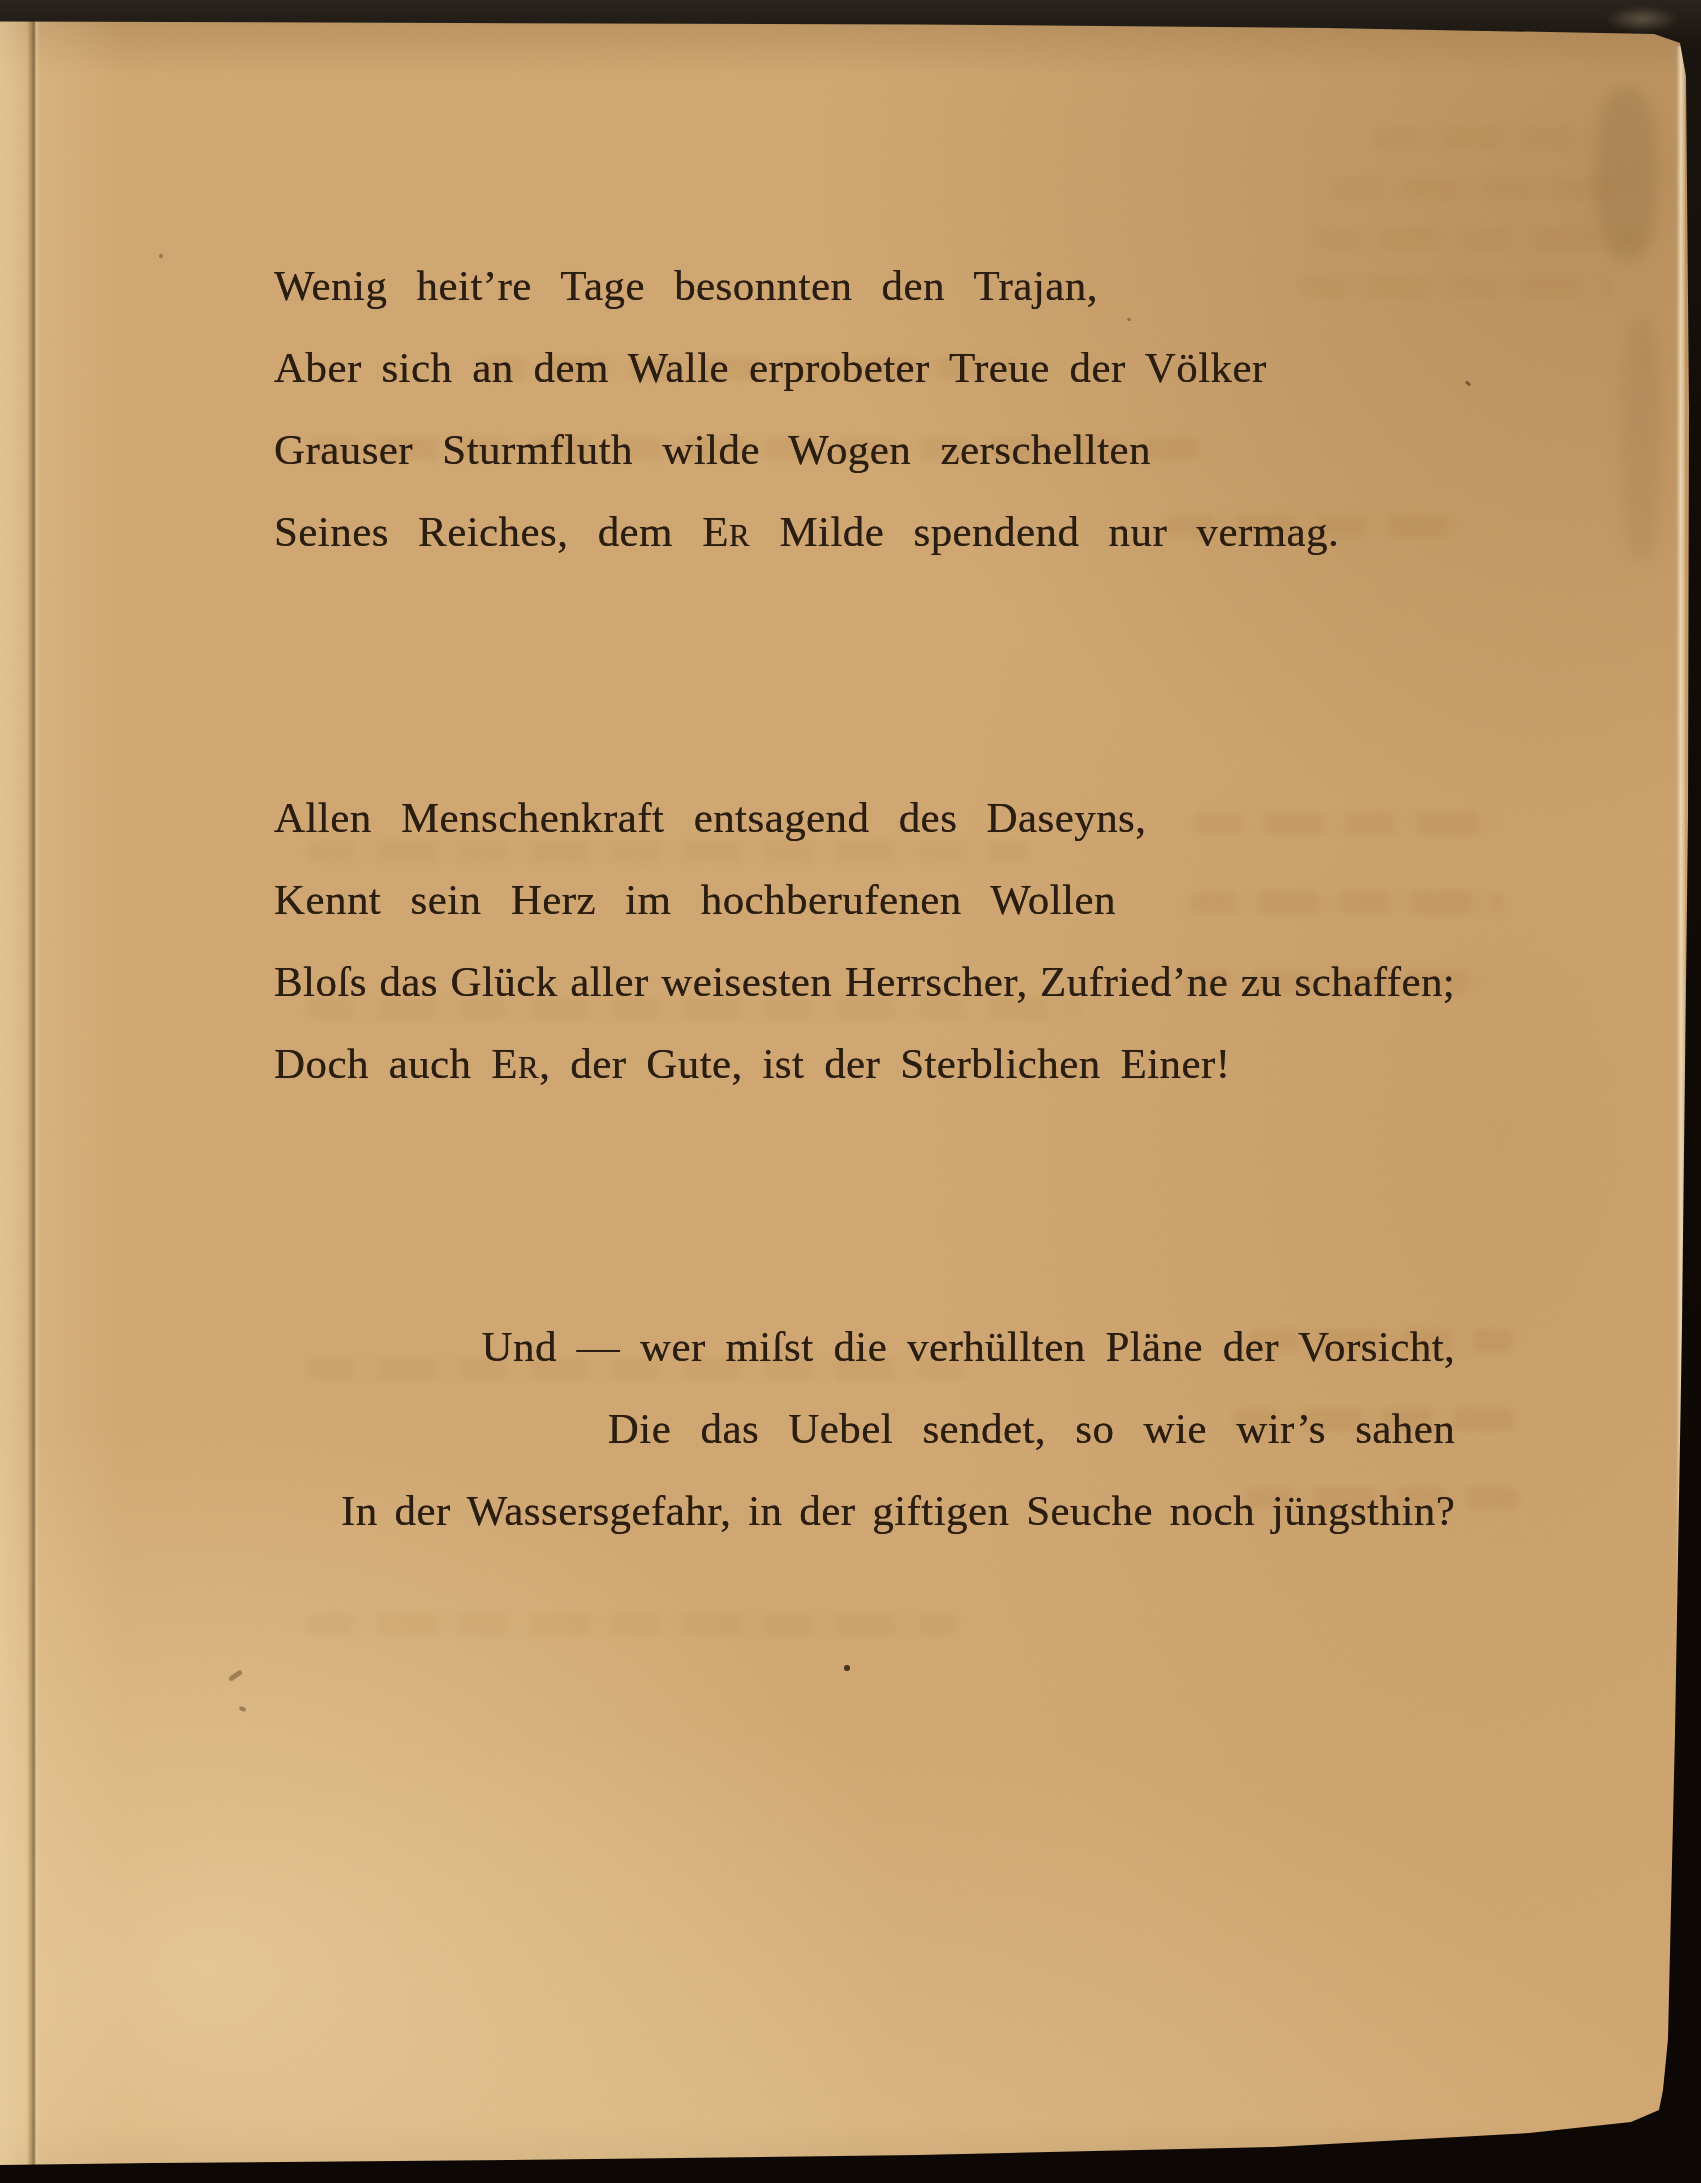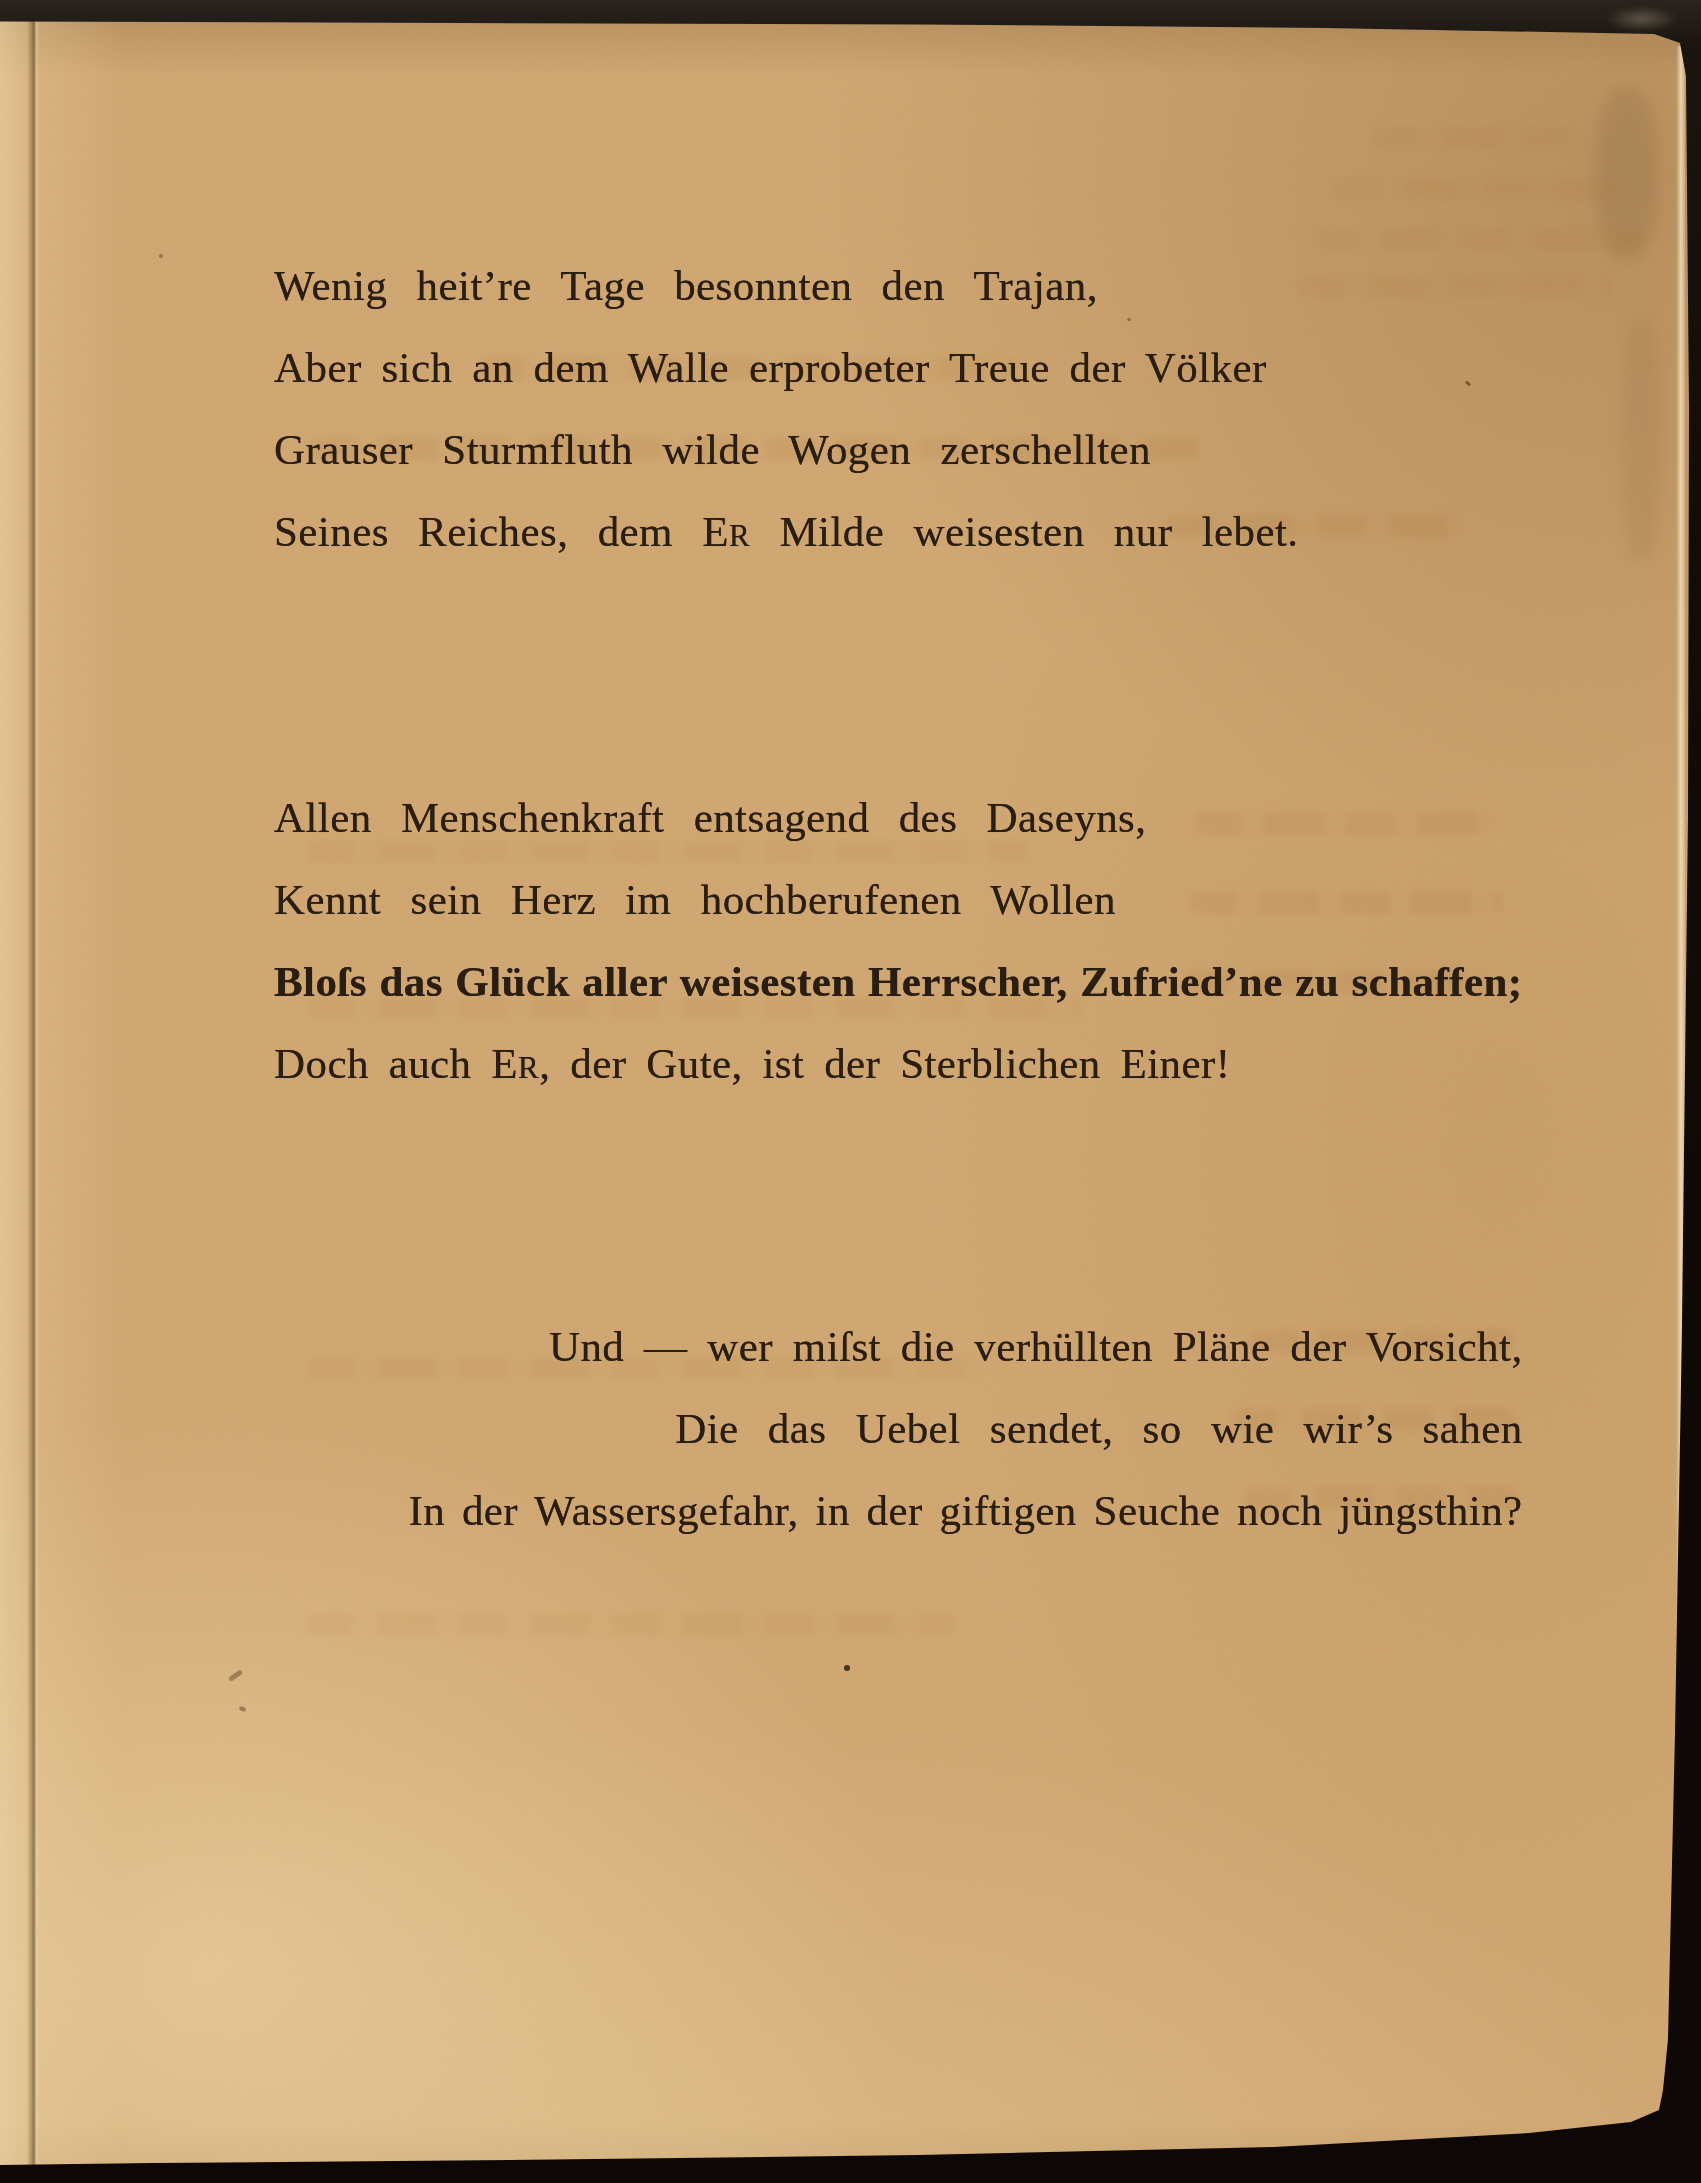--- a/index.html
+++ b/index.html
@@ -50,21 +50,21 @@
   
   .poem{position:absolute;left:274px;top:245px;color:#2a1d11;font-size:43px;
     letter-spacing:0.01em;text-shadow:0 0 0.5px rgba(42,29,17,0.75),0 0 1px rgba(42,29,17,0.18);}
   .stanza{margin:0;}
   .stanza + .stanza{margin-top:204px;}
   .stanza:nth-child(3){margin-top:201px;text-align:right;}
   .line{height:82px;line-height:82px;white-space:nowrap;}
   .w3{word-spacing:.42em;}
   .w2{word-spacing:.20em;}
   .w15{word-spacing:.13em;}
-  .w1{word-spacing:.03em;font-weight:bold;}
+  .w1{word-spacing:.03em;}
   .sc{font-size:.72em;letter-spacing:.02em;}
   
   .band-scuff{position:absolute;left:1596px;top:3.1px;width:92px;height:32px;border-radius:50%;
     background:radial-gradient(closest-side,rgba(206,186,150,0.35),rgba(206,186,150,0) 80%);filter:blur(2px);}
 </style>
 </head>
 <body>
 
 <div class="scene">
 
@@ -108,21 +108,21 @@
     <div class="speck" style="left:844px;top:1665px;width:5.6px;height:5.6px;background:#2e2115;border-radius:50%;opacity:.85;"></div>
     <div class="speck" style="left:1465px;top:382px;width:6.1px;height:3.1px;background:rgba(70,50,30,0.6);border-radius:1.5px;transform:rotate(40deg);"></div>
     <div class="speck" style="left:1127px;top:318px;width:4.1px;height:3.1px;background:rgba(80,60,35,0.5);border-radius:50%;"></div>
     <div class="speck" style="left:159px;top:254px;width:3.6px;height:3.6px;background:rgba(80,60,35,0.45);border-radius:50%;"></div>
 
     <div class="poem">
         <div class="stanza">
           <div class="line w3"><span>Wenig heit’re Tage besonnten den Trajan,</span></div>
           <div class="line w2"><span>Aber sich an dem Walle erprobeter Treue der Völker</span></div>
           <div class="line w3"><span>Grauser Sturmfluth wilde Wogen zerschellten</span></div>
-          <div class="line w3"><span>Seines Reiches, dem E</span><span class="sc">R</span><span> Milde weisesten nur lebet.</span></div>
+          <div class="line w3"><span>Seines Reiches, dem E</span><span class="sc">R</span><span> Milde spendend nur vermag.</span></div>
         </div>
         <div class="stanza">
           <div class="line w3"><span>Allen Menschenkraft entsagend des Daseyns,</span></div>
           <div class="line w3"><span>Kennt sein Herz im hochberufenen Wollen</span></div>
           <div class="line w1"><span>Bloſs das Glück aller weisesten Herrscher, Zufried’ne zu schaffen;</span></div>
           <div class="line w2"><span>Doch auch E</span><span class="sc">R</span><span>, der Gute, ist der Sterblichen Einer!</span></div>
         </div>
         <div class="stanza">
           <div class="line w2"><span>Und — wer miſst die verhüllten Pläne der Vorsicht,</span></div>
           <div class="line w3"><span>Die das Uebel sendet, so wie wir’s sahen</span></div>

